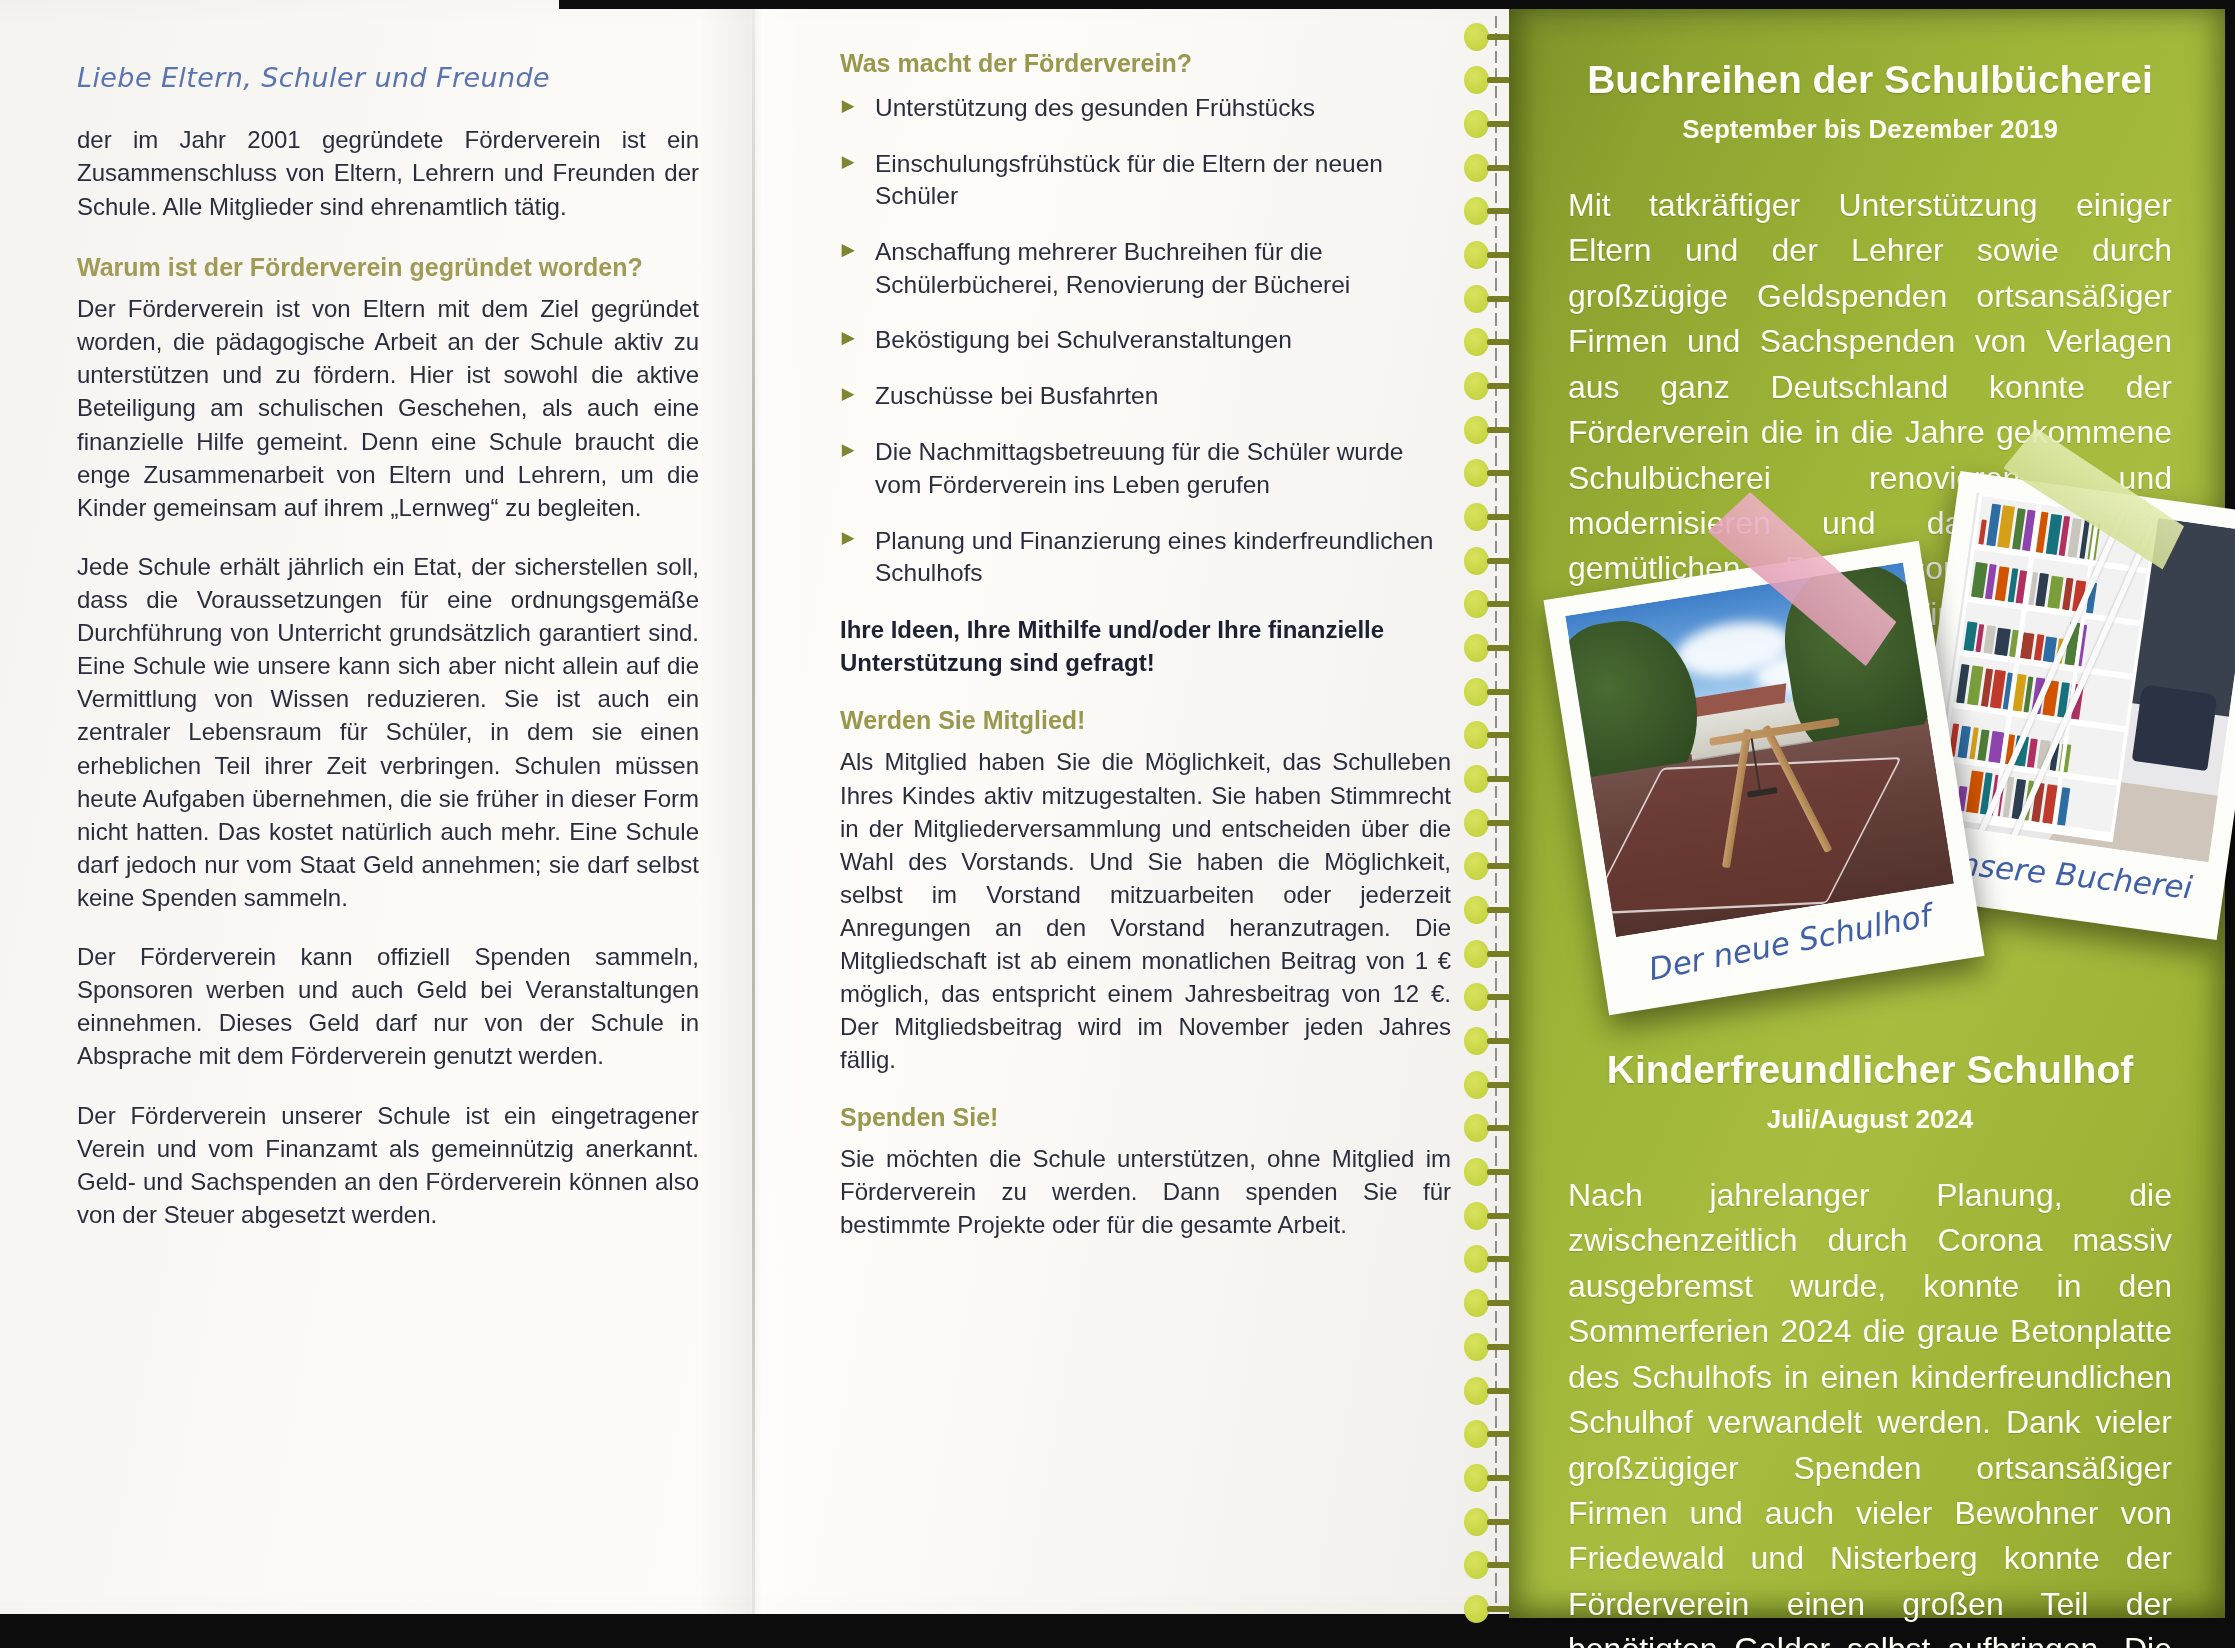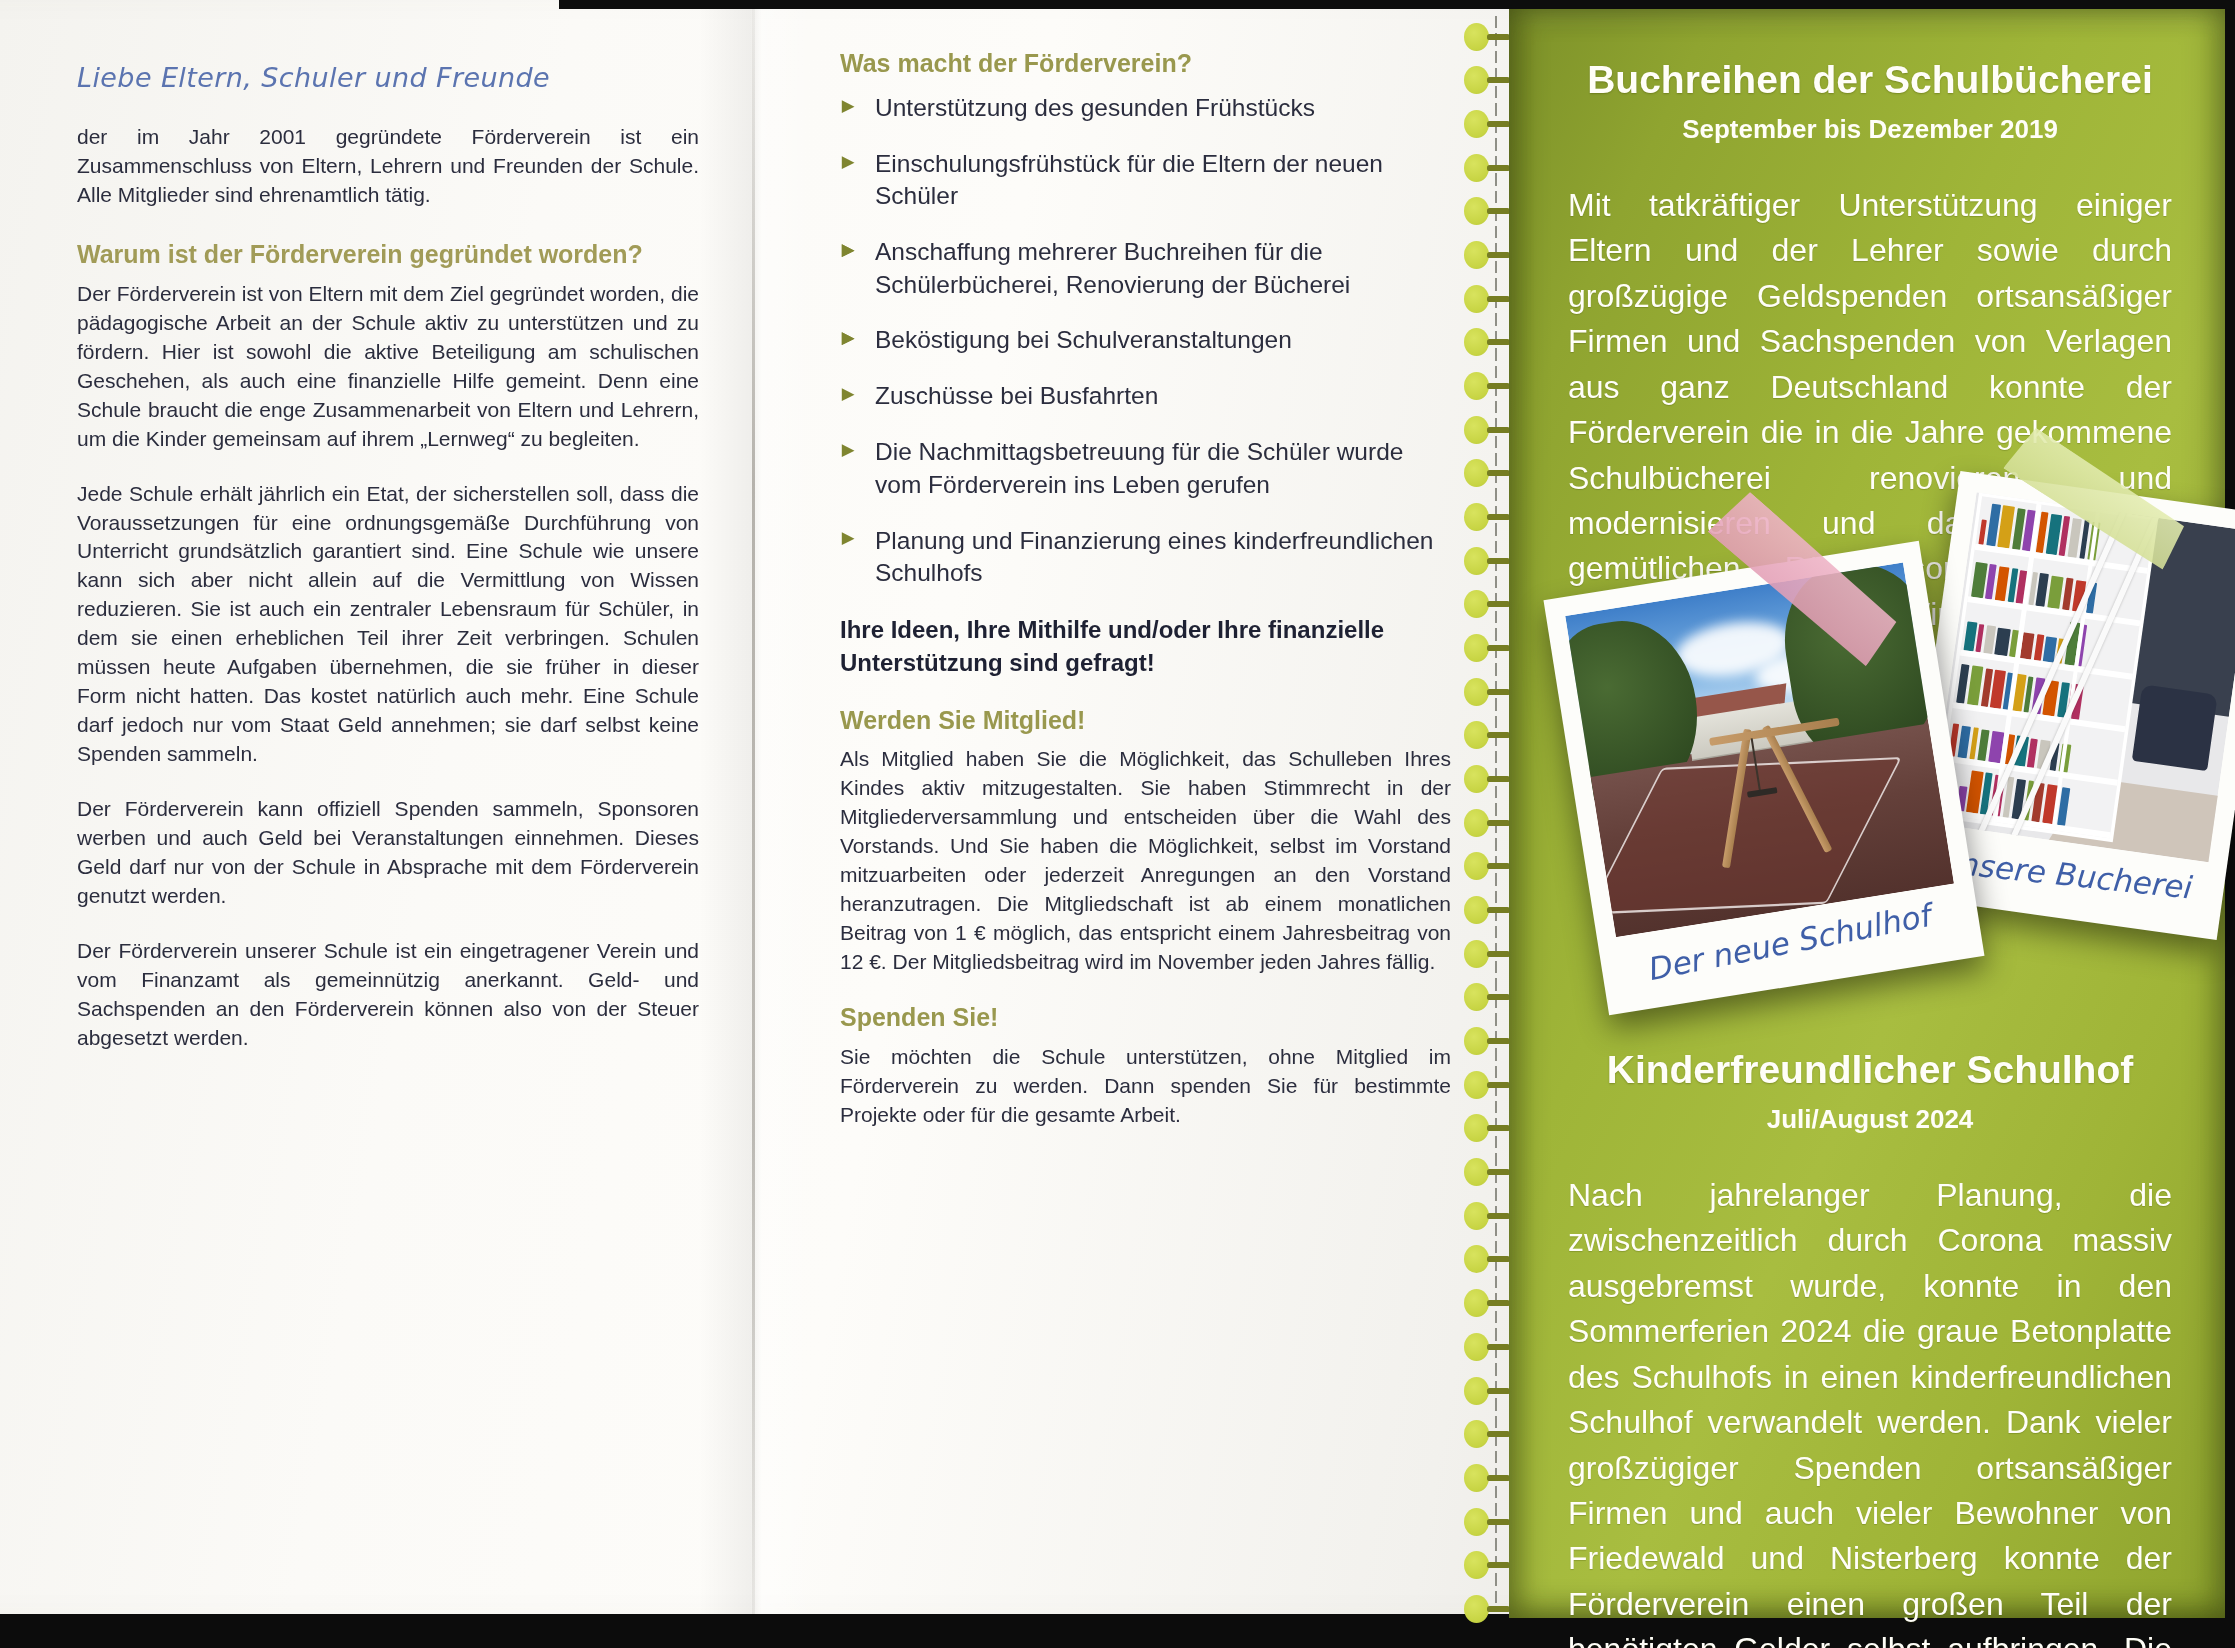--- a/index.html
+++ b/index.html
@@ -14,21 +14,21 @@
   .fold-shade{position:absolute;left:699px;top:0;width:114px;height:100%;
     background:linear-gradient(90deg,rgba(0,0,0,0) 0%,rgba(0,0,0,.05) 45%,rgba(255,255,255,.4) 55%,rgba(0,0,0,0) 100%);}
   .top-sliver{position:absolute;left:559px;top:0;width:1677px;height:8.7px;background:#0d0d0d;}
 
   .col{position:absolute;top:0;}
   .col-left{left:77px;top:59px;width:622px;}
   .col-mid{left:840px;top:49px;width:611px;}
 
   .greeting{font-family:"DejaVu Sans",sans-serif;font-style:italic;
     color:#5b74b0;font-size:27px;line-height:1.42;letter-spacing:0.4px;margin-bottom:26px;}
-  p.body{font-size:21px;line-height:1.38;text-align:justify;margin:0 0 26px 0;hyphens:auto;}
+  p.body{font-size:24px;line-height:1.38;text-align:justify;margin:0 0 26px 0;hyphens:auto;}
   h2.olive{font-size:25px;font-weight:600;color:#a19b57;margin:30px 0 10.5px 0;}
   .col-mid h2.olive{color:#99984e;margin-top:26px;}
   ul.activities{list-style:none;margin:14px 0 5.2px 0;padding:0;}
   ul.activities li{position:relative;padding-left:35px;font-size:24.5px;line-height:1.32;
     margin-bottom:23.6px;text-align:left;}
   ul.activities .tri{position:absolute;left:1.7px;top:2.6px;font-size:16.6px;color:#7f8530;}
   p.note{font-size:24.5px;margin:5.2px 0 23px 0;}
   p.appeal{font-size:24px;font-weight:700;color:#1e2133;line-height:1.4;margin:0 0 23px 0;}
 
   

